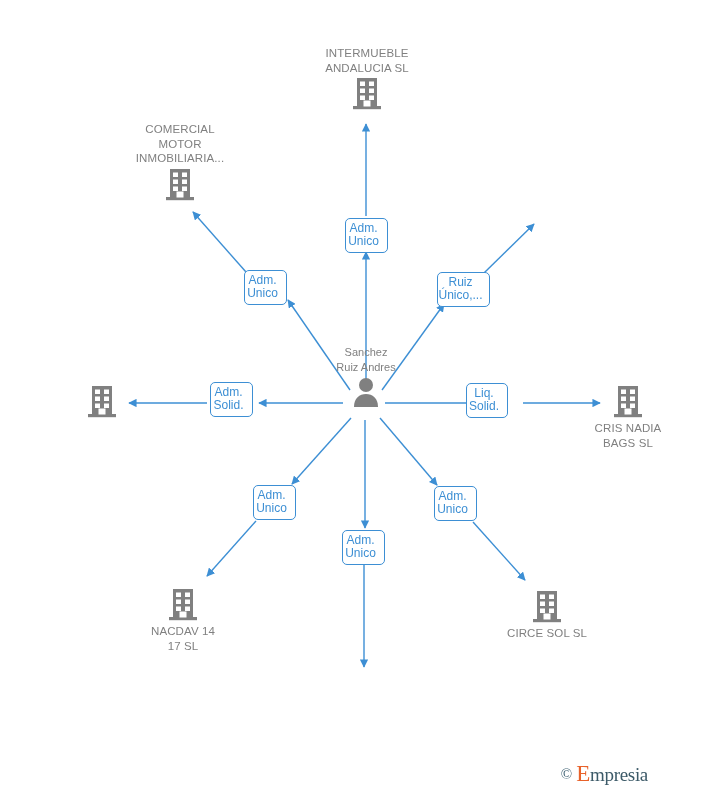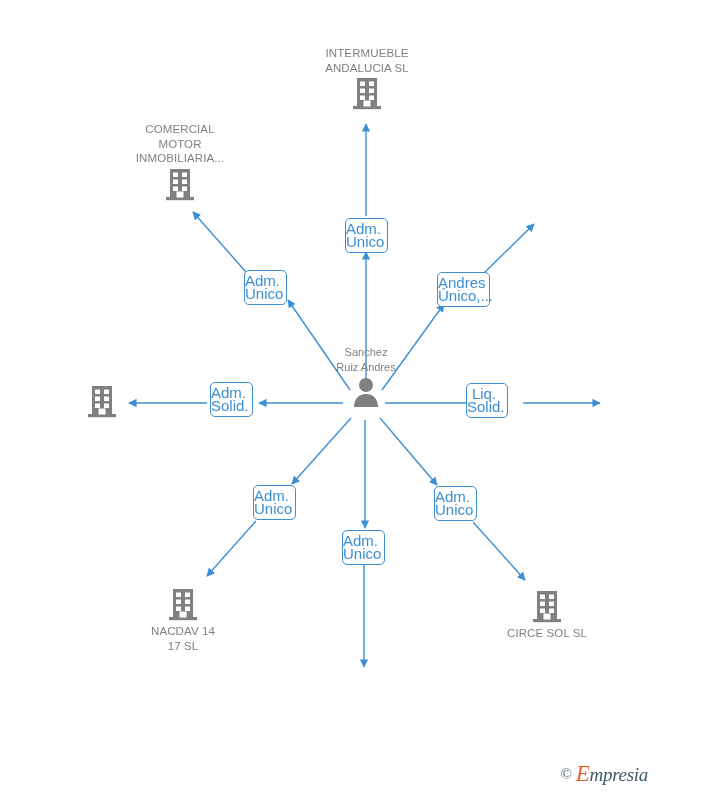--- a/index.html
+++ b/index.html
@@ -63,21 +63,21 @@
     color: #808080;
     white-space: pre-line;
   }
 
   .rel {
     position: absolute;
     border: 1.3px solid #3d8fd4;
     border-radius: 5px;
     background: #ffffff;
     color: #3d8fd4;
-    font-size: 15px;
+    font-size: 12px;
     line-height: 13px;
     text-align: center;
     padding: 3px 6px 4px 0;
     white-space: pre-line;
     box-sizing: border-box;
   }
 
   .watermark {
     position: absolute;
     right: 12px;
@@ -87,21 +87,20 @@
     gap: 4px;
   }
   .watermark .copy {
     color: #4a6b7c;
     font-size: 15px;
     font-family: "Liberation Serif", serif;
   }
   .watermark .brand {
     font-family: "Liberation Serif", serif;
     font-size: 19px;
-    font-style: italic;
     color: #3c5a68;
     letter-spacing: -0.3px;
   }
   .watermark .brand .cap {
     color: #e8622a;
     font-size: 23px;
   }
 </style>
 </head>
 <body>
@@ -195,20 +194,39 @@
         <rect x="17" y="4.5" width="5" height="4.5"></rect>
         <rect x="8" y="11.5" width="5" height="4.5"></rect>
         <rect x="17" y="11.5" width="5" height="4.5"></rect>
         <rect x="8" y="18.5" width="5" height="4.5"></rect>
         <rect x="17" y="18.5" width="5" height="4.5"></rect>
         <rect x="11.5" y="23.5" width="7" height="6"></rect>
       </g>
     </svg>
   </div>
 
+  <div class="node label-bottom" style="left:628px; top:385px;">
+    <svg class="glyph" width="30" height="34" viewBox="0 0 30 34" xmlns="http://www.w3.org/2000/svg">
+      <g fill="#808080">
+        <rect x="5" y="1" width="20" height="29"></rect>
+        <rect x="1" y="29" width="28" height="3.2"></rect>
+      </g>
+      <g fill="#ffffff">
+        <rect x="8" y="4.5" width="5" height="4.5"></rect>
+        <rect x="17" y="4.5" width="5" height="4.5"></rect>
+        <rect x="8" y="11.5" width="5" height="4.5"></rect>
+        <rect x="17" y="11.5" width="5" height="4.5"></rect>
+        <rect x="8" y="18.5" width="5" height="4.5"></rect>
+        <rect x="17" y="18.5" width="5" height="4.5"></rect>
+        <rect x="11.5" y="23.5" width="7" height="6"></rect>
+      </g>
+    </svg>
+    <div class="label">CRIS NADIA
+BAGS SL</div>
+  </div>
 
   <div class="node label-bottom" style="left:183px; top:588px;">
     <svg class="glyph" width="30" height="34" viewBox="0 0 30 34" xmlns="http://www.w3.org/2000/svg">
       <g fill="#808080">
         <rect x="5" y="1" width="20" height="29"></rect>
         <rect x="1" y="29" width="28" height="3.2"></rect>
       </g>
       <g fill="#ffffff">
         <rect x="8" y="4.5" width="5" height="4.5"></rect>
         <rect x="17" y="4.5" width="5" height="4.5"></rect>
@@ -251,21 +269,21 @@
       <path d="M 3 30 C 3 21 8.5 17 15 17 C 21.5 17 27 21 27 30 Z" fill="#808080"></path>
     </svg>
   </div>
 
   <div class="rel" style="left:345px; top:218px; width:43px;">Adm.
 Unico</div>
 
   <div class="rel" style="left:244px; top:270px; width:43px;">Adm.
 Unico</div>
 
-  <div class="rel" style="left:437px; top:272px; width:53px;">Andres
+  <div class="rel" style="left:437px; top:272px; width:53px;">Ruiz
 Único,...</div>
 
   <div class="rel" style="left:210px; top:382px; width:43px;">Adm.
 Solid.</div>
 
   <div class="rel" style="left:466px; top:383px; width:42px;">Liq.
 Solid.</div>
 
   <div class="rel" style="left:253px; top:485px; width:43px;">Adm.
 Unico</div>

